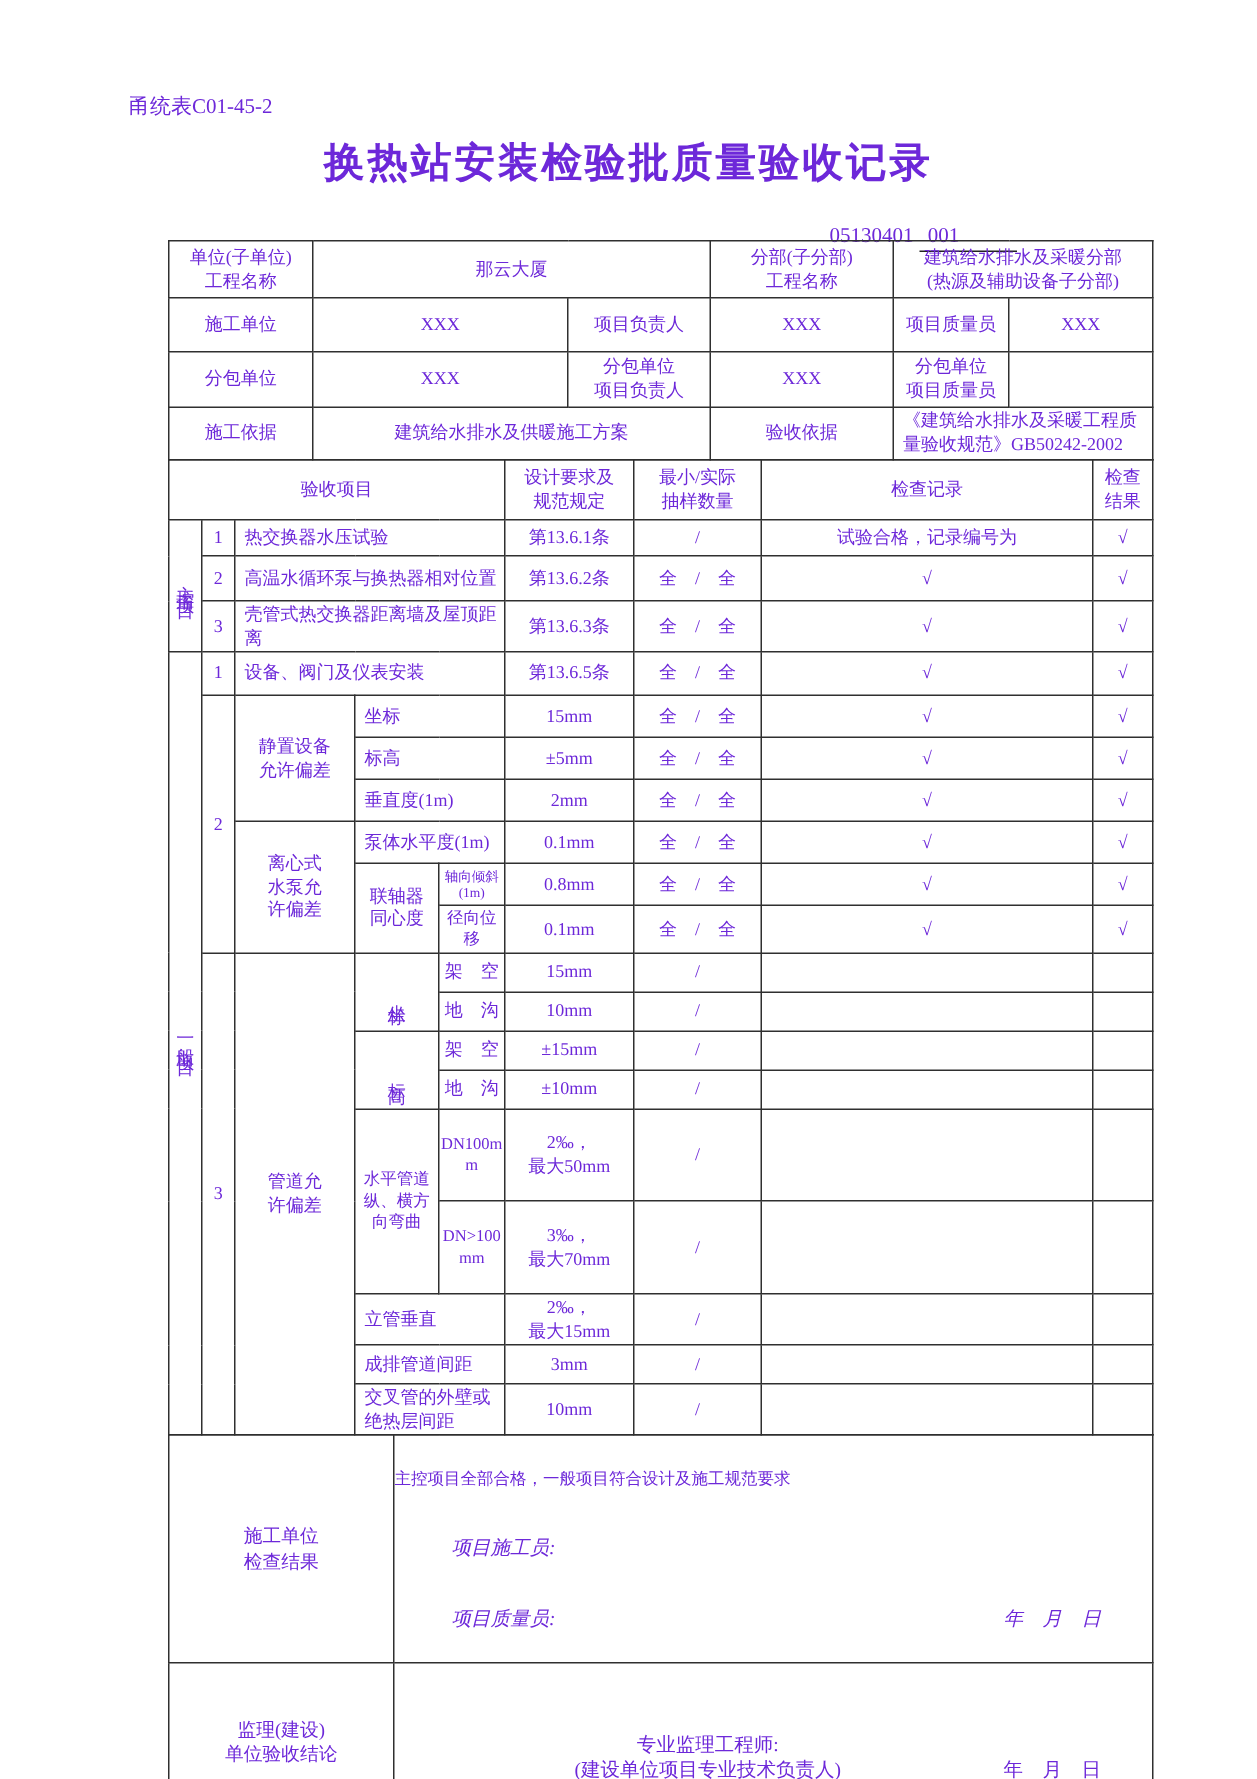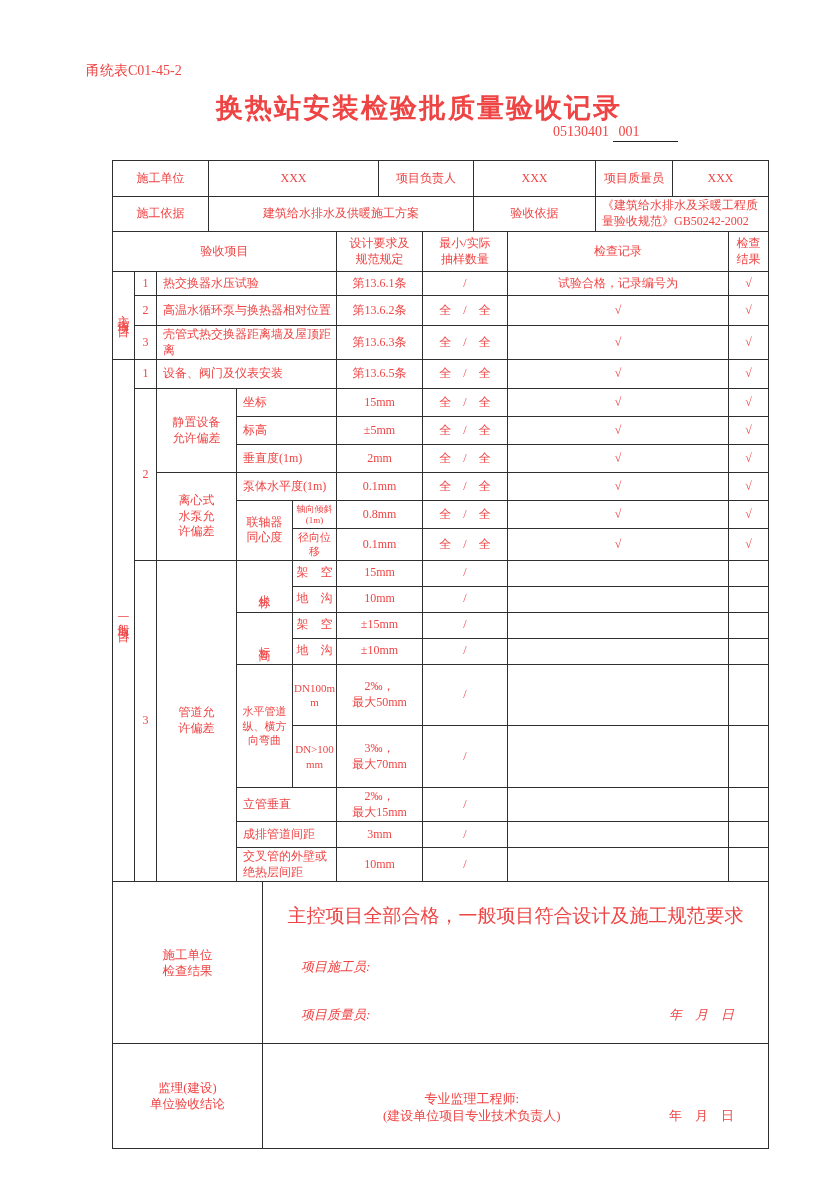--- a/index.html
+++ b/index.html
@@ -1,27 +1,27 @@
 <!DOCTYPE html>
 <html><head>
 <meta charset="utf-8">
 <style>
   html,body { margin:0; padding:0; background:#ffffff; }
   .page {
     position:relative; width:838px; height:1186px; background:#ffffff;
-    font-family:"Liberation Serif","DejaVu Serif",serif; color:#ef4444;
+    font-family:"Liberation Serif","DejaVu Serif",serif; color:#6d28d9;
     overflow:hidden;
   }
   .form-code { position:absolute; left:86px; top:62px; font-size:14px; }
   .title {
     position:absolute; top:90px; left:0; width:100%; text-align:center;
     font-family:"Liberation Sans","DejaVu Sans",sans-serif;
     font-size:27px; font-weight:bold; letter-spacing:2px;
   }
-  .docnum { position:absolute; top:124px; left:553px; font-size:14px; }
+  .docnum { position:absolute; top:150px; left:553px; font-size:14px; }
   .docnum .suffix { display:inline-block; border-bottom:1.5px solid #222; padding:0 38px 1px 6px; }
 
   .tables { position:absolute; top:160px; left:112px; width:656px; }
   table { border-collapse:collapse; table-layout:fixed; width:656px; }
   table + table { margin-top:-1px; }
   td {
     border:1px solid #2f2f2f; text-align:center; vertical-align:middle;
     padding:1px 3px; font-size:12px; line-height:1.3; white-space:pre-line;
     overflow:hidden;
   }
@@ -30,21 +30,21 @@
   .vsm { writing-mode:vertical-lr; text-orientation:upright; letter-spacing:2px; display:inline-block; line-height:1; font-size:12px; }
   .tiny { font-size:9px; line-height:1.15; padding:0 1px; }
   .f11 { font-size:11px; }
   .ba { word-break:break-all; font-size:11px; padding:16px 1px; }
   .h38{height:38px} .h37{height:37px} .h36{height:36px} .h35{height:35px}
   .h40{height:40px} .h33{height:33px} .h30{height:30px} .h29{height:29px}
   .h28{height:28px} .h26{height:26px} .h24{height:24px}
   .hA{height:100px} .hB{height:105px}
   .flabel { font-size:12.5px; }
   .fcontent { vertical-align:top; padding:6px 0 4px 0; }
-  .concl { text-align:center; font-size:19px; }
+  .concl { text-align:left; font-size:11px; }
   .sigrow { text-align:left; padding-left:38px; margin-top:15px; font-size:13px;font-style:italic; }
   .with-date { display:flex; justify-content:space-between; padding-right:34px; }
   .fcontent2 { vertical-align:bottom; padding:0 0 8px 0; }
   .suprow { display:flex; align-items:flex-end; justify-content:space-between; padding:0 34px 0 120px; }
   .supline { font-size:13px; display:inline-block; }
   .date { font-size:13px; white-space:pre; }
 </style>
 </head>
 <body>
 
@@ -58,27 +58,46 @@
     <table>
       <colgroup>
           <col style="width:96px">
           <col style="width:170px">
           <col style="width:95px">
           <col style="width:122px">
           <col style="width:77px">
           <col style="width:96px">
         </colgroup>
       <tbody>
+          <tr class="h38">
+        <td>单位(子单位)
+工程名称</td>
+        <td colspan="2">那云大厦</td>
+        <td>分部(子分部)
+工程名称</td>
+        <td colspan="2">建筑给水排水及采暖分部
+(热源及辅助设备子分部)</td>
+      </tr>
       <tr class="h36">
         <td>施工单位</td>
         <td>XXX</td>
         <td>项目负责人</td>
         <td>XXX</td>
         <td>项目质量员</td>
         <td>XXX</td>
+      </tr>
+      <tr class="h37">
+        <td>分包单位</td>
+        <td>XXX</td>
+        <td>分包单位
+项目负责人</td>
+        <td>XXX</td>
+        <td>分包单位
+项目质量员</td>
+        <td></td>
       </tr>
       <tr class="h35">
         <td>施工依据</td>
         <td colspan="2">建筑给水排水及供暖施工方案</td>
         <td>验收依据</td>
         <td colspan="2" class="left">《建筑给水排水及采暖工程质量验收规范》GB50242-2002</td>
       </tr>
     </tbody>
       </table>
 

